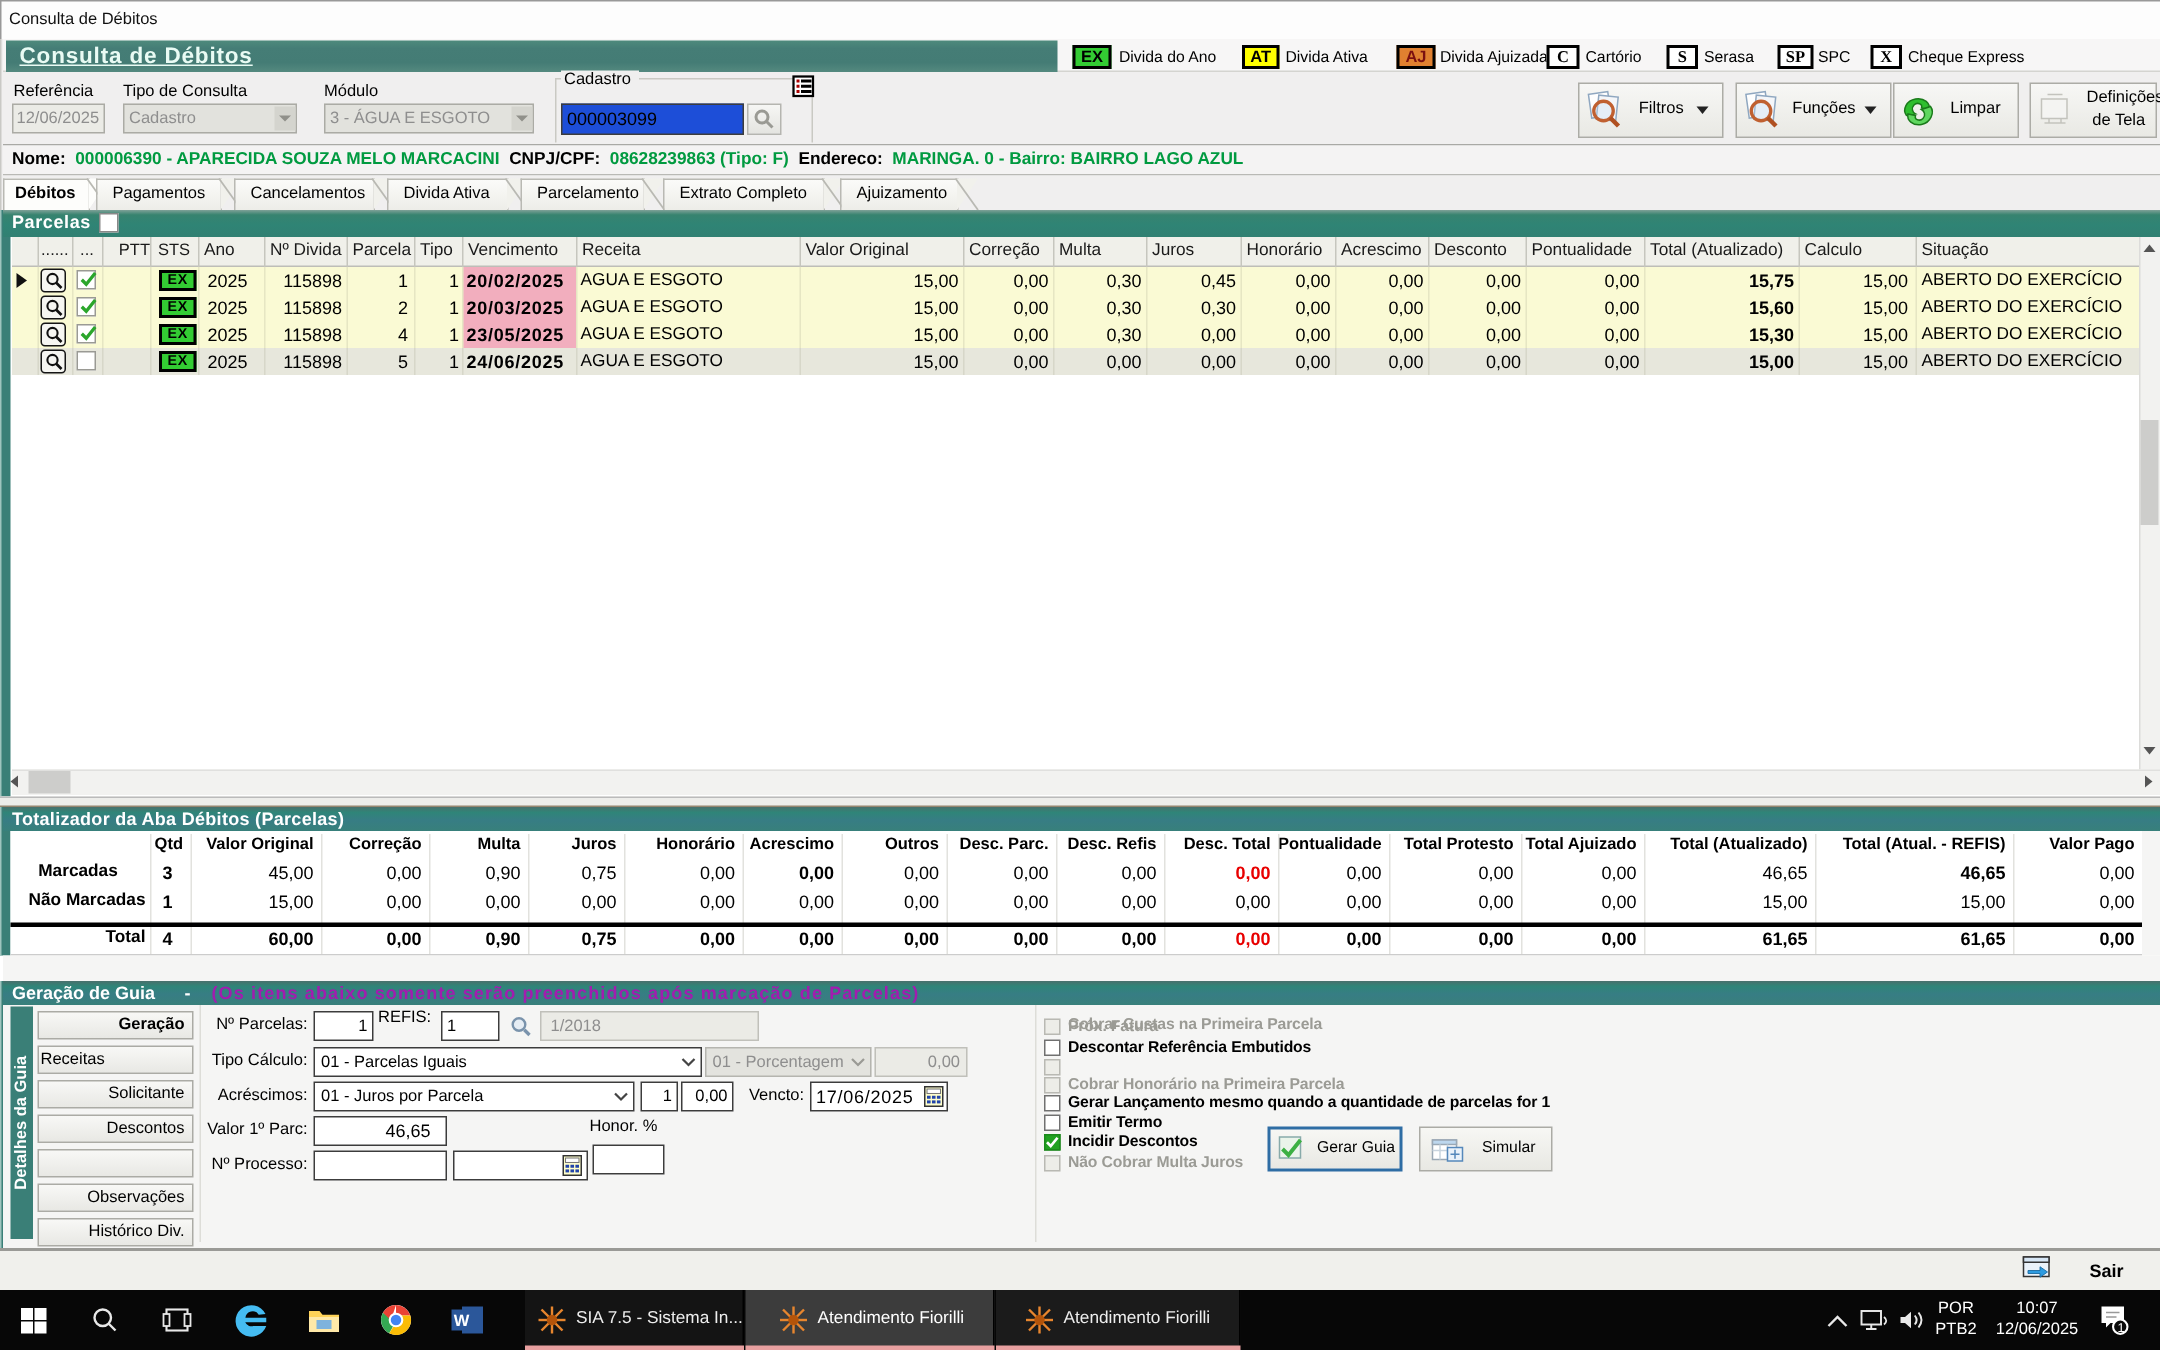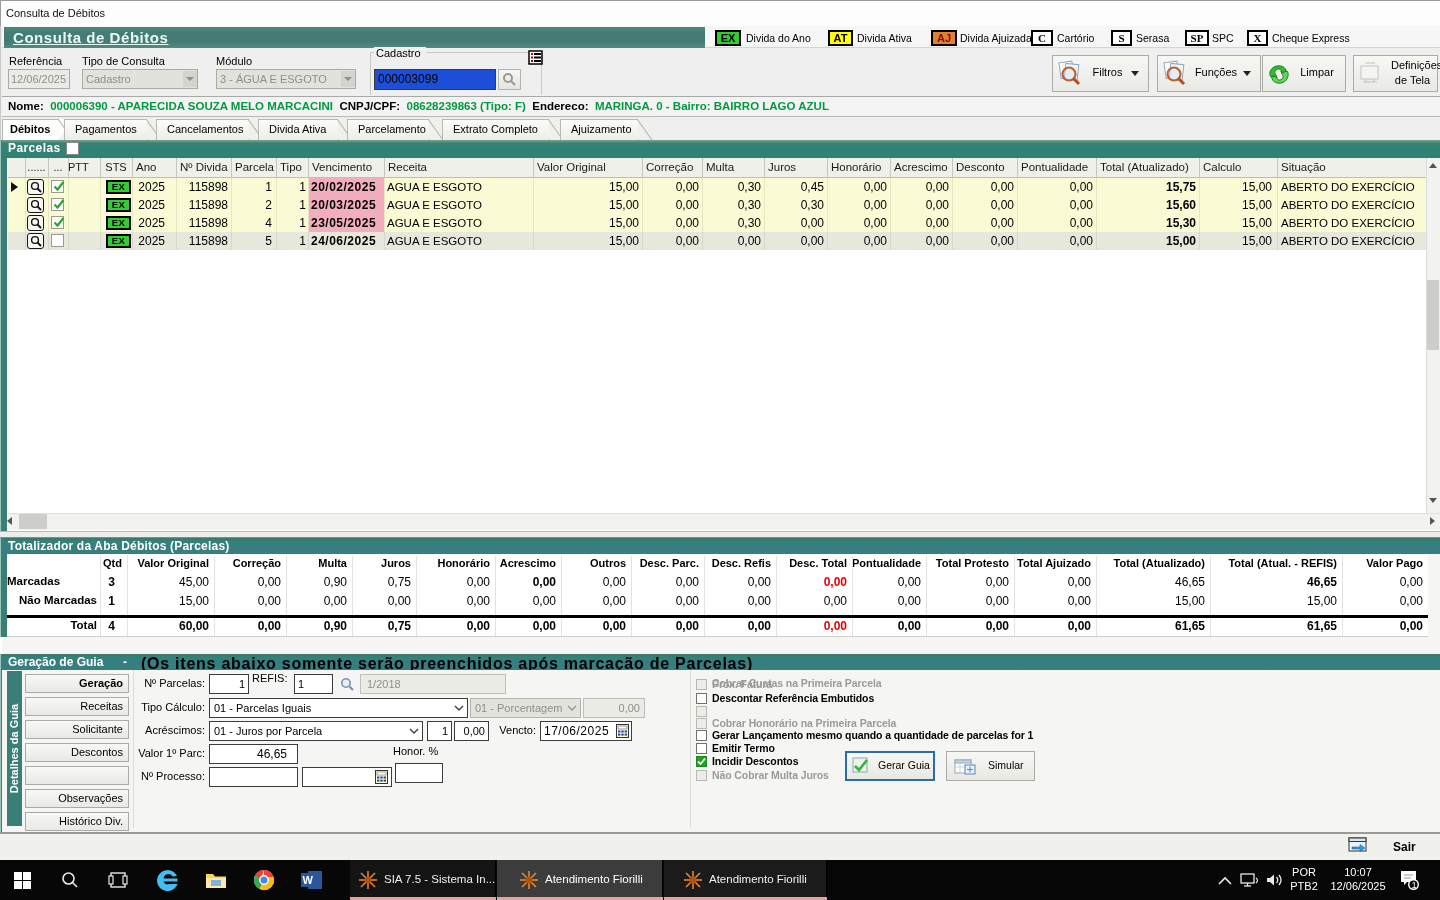--- a/index.html
+++ b/index.html
@@ -134,21 +134,21 @@
 <svg width="16" height="22" style="left:637px;top:118.5px;">
     <line x1="0" y1="0" x2="15" y2="21" stroke="#B9B9B3" stroke-width="1.2"></line>
   </svg>
 <div style="left:571px;top:123px;width:71px;height:14px;font-size:11px;font-weight:normal;white-space:nowrap;">Ajuizamento</div>
 <div style="left:2px;top:140px;width:1438px;height:18px;background:linear-gradient(#7FA198 0%,#37836F 18%,#2F8475 55%,#318072 100%);"></div>
 <div style="left:8px;top:141px;width:70px;height:14px;color:#fff;font-weight:bold;font-size:12px;letter-spacing:0.4px;">Parcelas</div>
 <div style="left:66px;top:142px;width:13px;height:13px;background:#fff;border:1px solid #888;"></div>
 <div style="left:8px;top:158px;width:1418px;height:20px;background:#F0F0EA;border-bottom:1px solid #BEBEB8;"></div>
 <div style="left:25px;top:161px;width:23px;height:14px;text-align:center;font-size:11px;color:#1a1a1a;white-space:nowrap;">......</div>
 <div style="left:48px;top:161px;width:20px;height:14px;text-align:center;font-size:11px;color:#1a1a1a;white-space:nowrap;">...</div>
-<div style="left:68px;top:161px;width:32px;height:14px;text-align:left;font-size:11px;color:#1a1a1a;white-space:nowrap;">PTT</div>
+<div style="left:68px;top:161px;width:32px;height:14px;text-align:right;font-size:11px;color:#1a1a1a;white-space:nowrap;">PTT</div>
 <div style="left:100px;top:161px;width:32px;height:14px;text-align:center;font-size:11px;color:#1a1a1a;white-space:nowrap;">STS</div>
 <div style="left:136px;top:161px;width:40px;height:14px;font-size:11.5px;color:#1a1a1a;white-space:nowrap;overflow:hidden;">Ano</div>
 <div style="left:180px;top:161px;width:51px;height:14px;font-size:11.5px;color:#1a1a1a;white-space:nowrap;overflow:hidden;">Nº Divida</div>
 <div style="left:235px;top:161px;width:41px;height:14px;font-size:11.5px;color:#1a1a1a;white-space:nowrap;overflow:hidden;">Parcela</div>
 <div style="left:280px;top:161px;width:28px;height:14px;font-size:11.5px;color:#1a1a1a;white-space:nowrap;overflow:hidden;">Tipo</div>
 <div style="left:312px;top:161px;width:72px;height:14px;font-size:11.5px;color:#1a1a1a;white-space:nowrap;overflow:hidden;">Vencimento</div>
 <div style="left:388px;top:161px;width:145px;height:14px;font-size:11.5px;color:#1a1a1a;white-space:nowrap;overflow:hidden;">Receita</div>
 <div style="left:537px;top:161px;width:105px;height:14px;font-size:11.5px;color:#1a1a1a;white-space:nowrap;overflow:hidden;">Valor Original</div>
 <div style="left:646px;top:161px;width:56px;height:14px;font-size:11.5px;color:#1a1a1a;white-space:nowrap;overflow:hidden;">Correção</div>
 <div style="left:706px;top:161px;width:58px;height:14px;font-size:11.5px;color:#1a1a1a;white-space:nowrap;overflow:hidden;">Multa</div>
@@ -338,21 +338,21 @@
 <div style="left:561px;top:557px;width:65px;height:14px;text-align:right;font-weight:bold;font-size:11px;white-space:nowrap;">Outros</div>
 <div style="left:631px;top:557px;width:68px;height:14px;text-align:right;font-weight:bold;font-size:11px;white-space:nowrap;">Desc. Parc.</div>
 <div style="left:704px;top:557px;width:67px;height:14px;text-align:right;font-weight:bold;font-size:11px;white-space:nowrap;">Desc. Refis</div>
 <div style="left:776px;top:557px;width:71px;height:14px;text-align:right;font-weight:bold;font-size:11px;white-space:nowrap;">Desc. Total</div>
 <div style="left:852px;top:557px;width:69px;height:14px;text-align:right;font-weight:bold;font-size:11px;white-space:nowrap;">Pontualidade</div>
 <div style="left:926px;top:557px;width:83px;height:14px;text-align:right;font-weight:bold;font-size:11px;white-space:nowrap;">Total Protesto</div>
 <div style="left:1014px;top:557px;width:77px;height:14px;text-align:right;font-weight:bold;font-size:11px;white-space:nowrap;">Total Ajuizado</div>
 <div style="left:1096px;top:557px;width:109px;height:14px;text-align:right;font-weight:bold;font-size:11px;white-space:nowrap;">Total (Atualizado)</div>
 <div style="left:1210px;top:557px;width:127px;height:14px;text-align:right;font-weight:bold;font-size:11px;white-space:nowrap;">Total (Atual. - REFIS)</div>
 <div style="left:1342px;top:557px;width:81px;height:14px;text-align:right;font-weight:bold;font-size:11px;white-space:nowrap;">Valor Pago</div>
-<div style="left:7px;top:575px;width:90px;height:15px;text-align:left;font-weight:bold;font-size:11.5px;">Marcadas</div>
+<div style="left:7px;top:575px;width:90px;height:15px;text-align:center;font-weight:bold;font-size:11.5px;">Marcadas</div>
 <div style="left:100px;top:575px;width:15px;height:15px;text-align:right;font-weight:bold;font-size:12px;">3</div>
 <div style="left:127px;top:575px;width:82px;height:15px;text-align:right;font-size:12px;color:#000;">45,00</div>
 <div style="left:214px;top:575px;width:67px;height:15px;text-align:right;font-size:12px;color:#000;">0,00</div>
 <div style="left:286px;top:575px;width:61px;height:15px;text-align:right;font-size:12px;color:#000;">0,90</div>
 <div style="left:352px;top:575px;width:59px;height:15px;text-align:right;font-size:12px;color:#000;">0,75</div>
 <div style="left:416px;top:575px;width:74px;height:15px;text-align:right;font-size:12px;color:#000;">0,00</div>
 <div style="left:495px;top:575px;width:61px;height:15px;text-align:right;font-size:12px;color:#000;font-weight:bold;">0,00</div>
 <div style="left:561px;top:575px;width:65px;height:15px;text-align:right;font-size:12px;color:#000;">0,00</div>
 <div style="left:631px;top:575px;width:68px;height:15px;text-align:right;font-size:12px;color:#000;">0,00</div>
 <div style="left:704px;top:575px;width:67px;height:15px;text-align:right;font-size:12px;color:#000;">0,00</div>
@@ -416,30 +416,30 @@
 <div style="left:1096px;top:556px;width:1px;height:80px;background:#E2E2DE;width:1px;"></div>
 <div style="left:1210px;top:556px;width:1px;height:80px;background:#E2E2DE;width:1px;"></div>
 <div style="left:1342px;top:556px;width:1px;height:80px;background:#E2E2DE;width:1px;"></div>
 <div style="left:7px;top:615px;width:1421px;height:3px;background:#000;"></div>
 <div style="left:7px;top:636px;width:1421px;height:1px;background:#ccc;"></div>
 <div style="left:2px;top:637px;width:1438px;height:17px;background:#F5F5F4;"></div>
 <div style="left:1428px;top:554px;width:12px;height:83px;background:#F5F5F4;"></div>
 <div style="left:2px;top:654px;width:1438px;height:16px;background:linear-gradient(#49706C 0%,#2F8578 22%,#377D84 55%,#38807B 100%);"></div>
 <div style="left:8px;top:655px;width:120px;height:14px;color:#fff;font-weight:bold;font-size:12px;white-space:nowrap;">Geração de Guia</div>
 <div style="left:123px;top:655px;width:10px;height:14px;color:#fff;font-weight:bold;font-size:12px;">-</div>
-<div style="left:141px;top:655px;width:900px;height:14px;color:#000000;font-weight:bold;font-size:16px;letter-spacing:0.75px;white-space:nowrap;">(Os itens abaixo somente serão preenchidos após marcação de Parcelas)</div>
+<div style="left:141px;top:655px;width:900px;height:14px;color:#a21caf;font-weight:bold;font-size:12px;letter-spacing:0.75px;white-space:nowrap;">(Os itens abaixo somente serão preenchidos após marcação de Parcelas)</div>
 <div style="left:2px;top:670px;width:1438px;height:162px;background:#F5F5F4;"></div>
 <div style="left:7px;top:671px;width:15px;height:155px;background:#3A7F77;"></div>
 <div style="left:7px;top:671px;width:15px;height:155px;position:absolute;">
     <div style="position:absolute;left:-63px;top:71px;width:141px;height:13px;transform:rotate(-90deg);color:#fff;font-weight:bold;font-size:11px;text-align:center;">Detalhes da Guia</div>
   </div>
 <div style="left:25px;top:674px;width:104px;height:19px;background:linear-gradient(#F8F8F6,#E8E8E4);border:1px solid #ABABA5;"></div>
 <div style="left:27px;top:677px;width:96px;height:13px;text-align:right;font-size:11px;font-weight:bold;">Geração</div>
 <div style="left:25px;top:697px;width:104px;height:19px;background:linear-gradient(#F8F8F6,#E8E8E4);border:1px solid #ABABA5;"></div>
-<div style="left:27px;top:700px;width:96px;height:13px;text-align:right;font-size:11px;">Receitas</div>
+<div style="left:27px;top:700px;width:96px;height:13px;text-align:left;font-size:11px;">Receitas</div>
 <div style="left:25px;top:720px;width:104px;height:19px;background:linear-gradient(#F8F8F6,#E8E8E4);border:1px solid #ABABA5;"></div>
 <div style="left:27px;top:723px;width:96px;height:13px;text-align:right;font-size:11px;">Solicitante</div>
 <div style="left:25px;top:743px;width:104px;height:19px;background:linear-gradient(#F8F8F6,#E8E8E4);border:1px solid #ABABA5;"></div>
 <div style="left:27px;top:746px;width:96px;height:13px;text-align:right;font-size:11px;">Descontos</div>
 <div style="left:25px;top:766px;width:104px;height:19px;background:linear-gradient(#F8F8F6,#E8E8E4);border:1px solid #ABABA5;"></div>
 <div style="left:27px;top:769px;width:96px;height:13px;text-align:right;font-size:11px;margin-top:24px;">Simulação Parc.</div>
 <div style="left:25px;top:789px;width:104px;height:19px;background:linear-gradient(#F8F8F6,#E8E8E4);border:1px solid #ABABA5;"></div>
 <div style="left:27px;top:792px;width:96px;height:13px;text-align:right;font-size:11px;">Observações</div>
 <div style="left:25px;top:812px;width:104px;height:19px;background:linear-gradient(#F8F8F6,#E8E8E4);border:1px solid #ABABA5;"></div>
 <div style="left:27px;top:815px;width:96px;height:13px;text-align:right;font-size:11px;">Histórico Div.</div>

